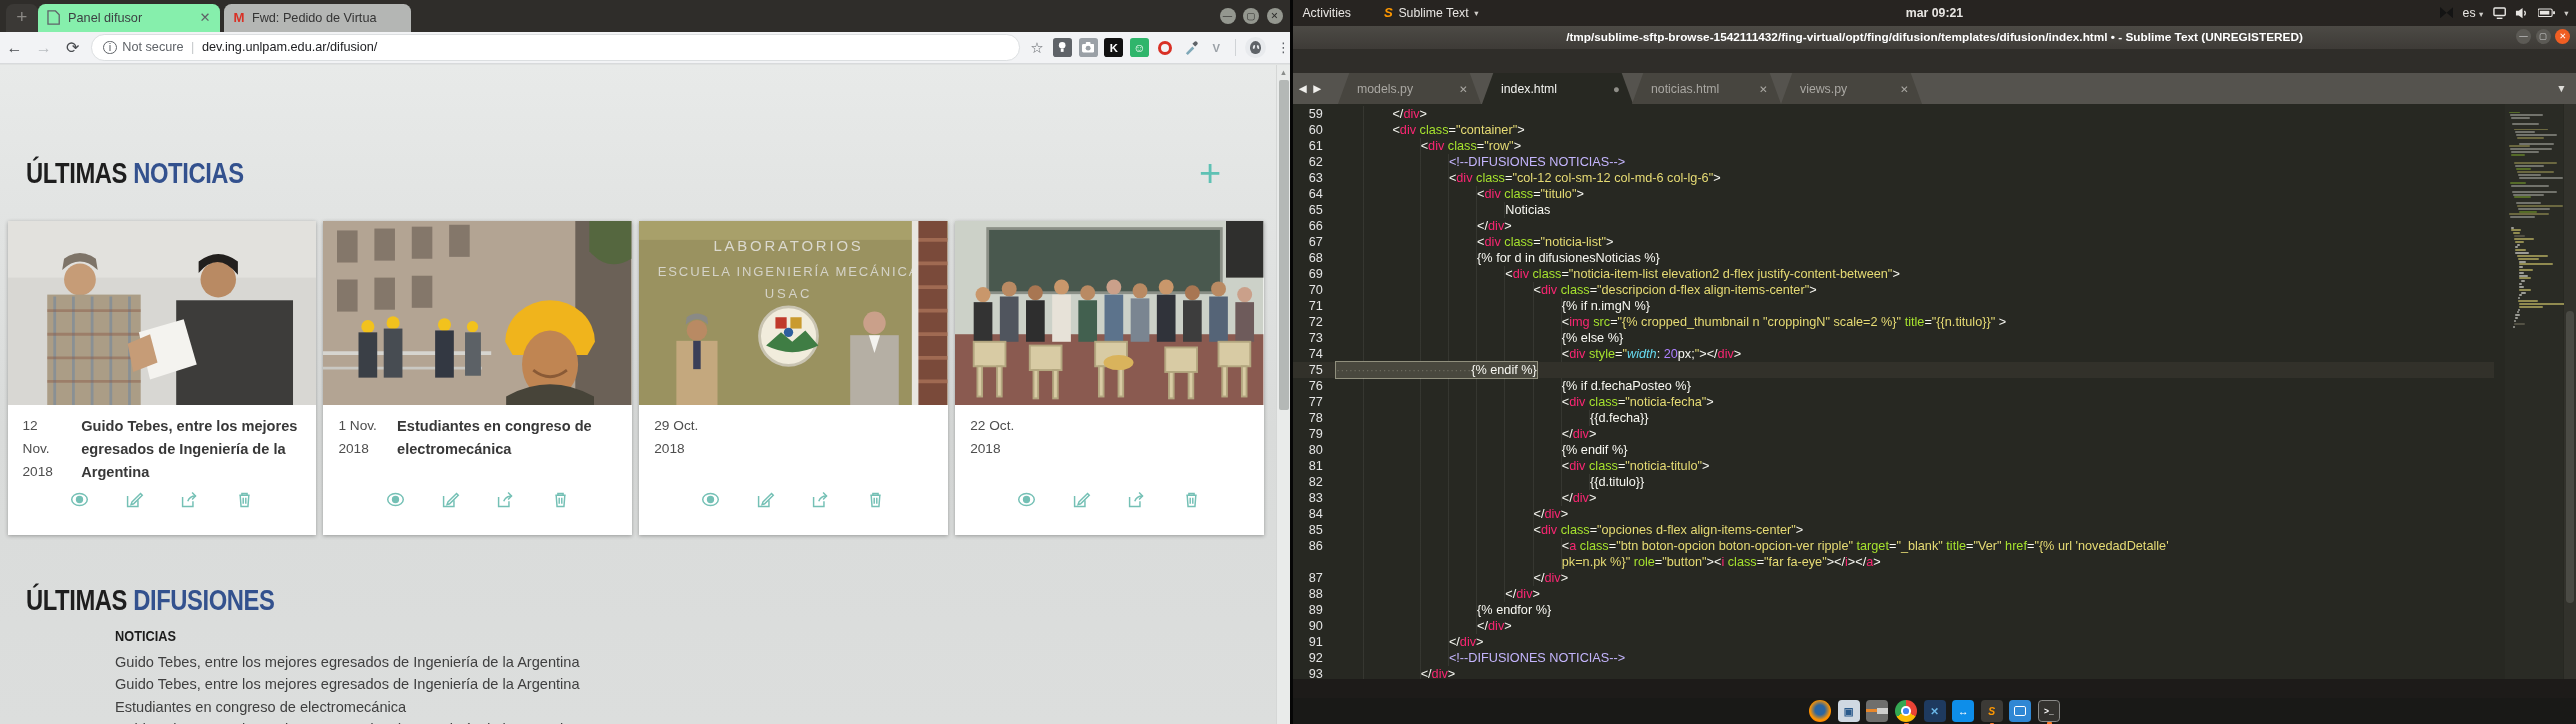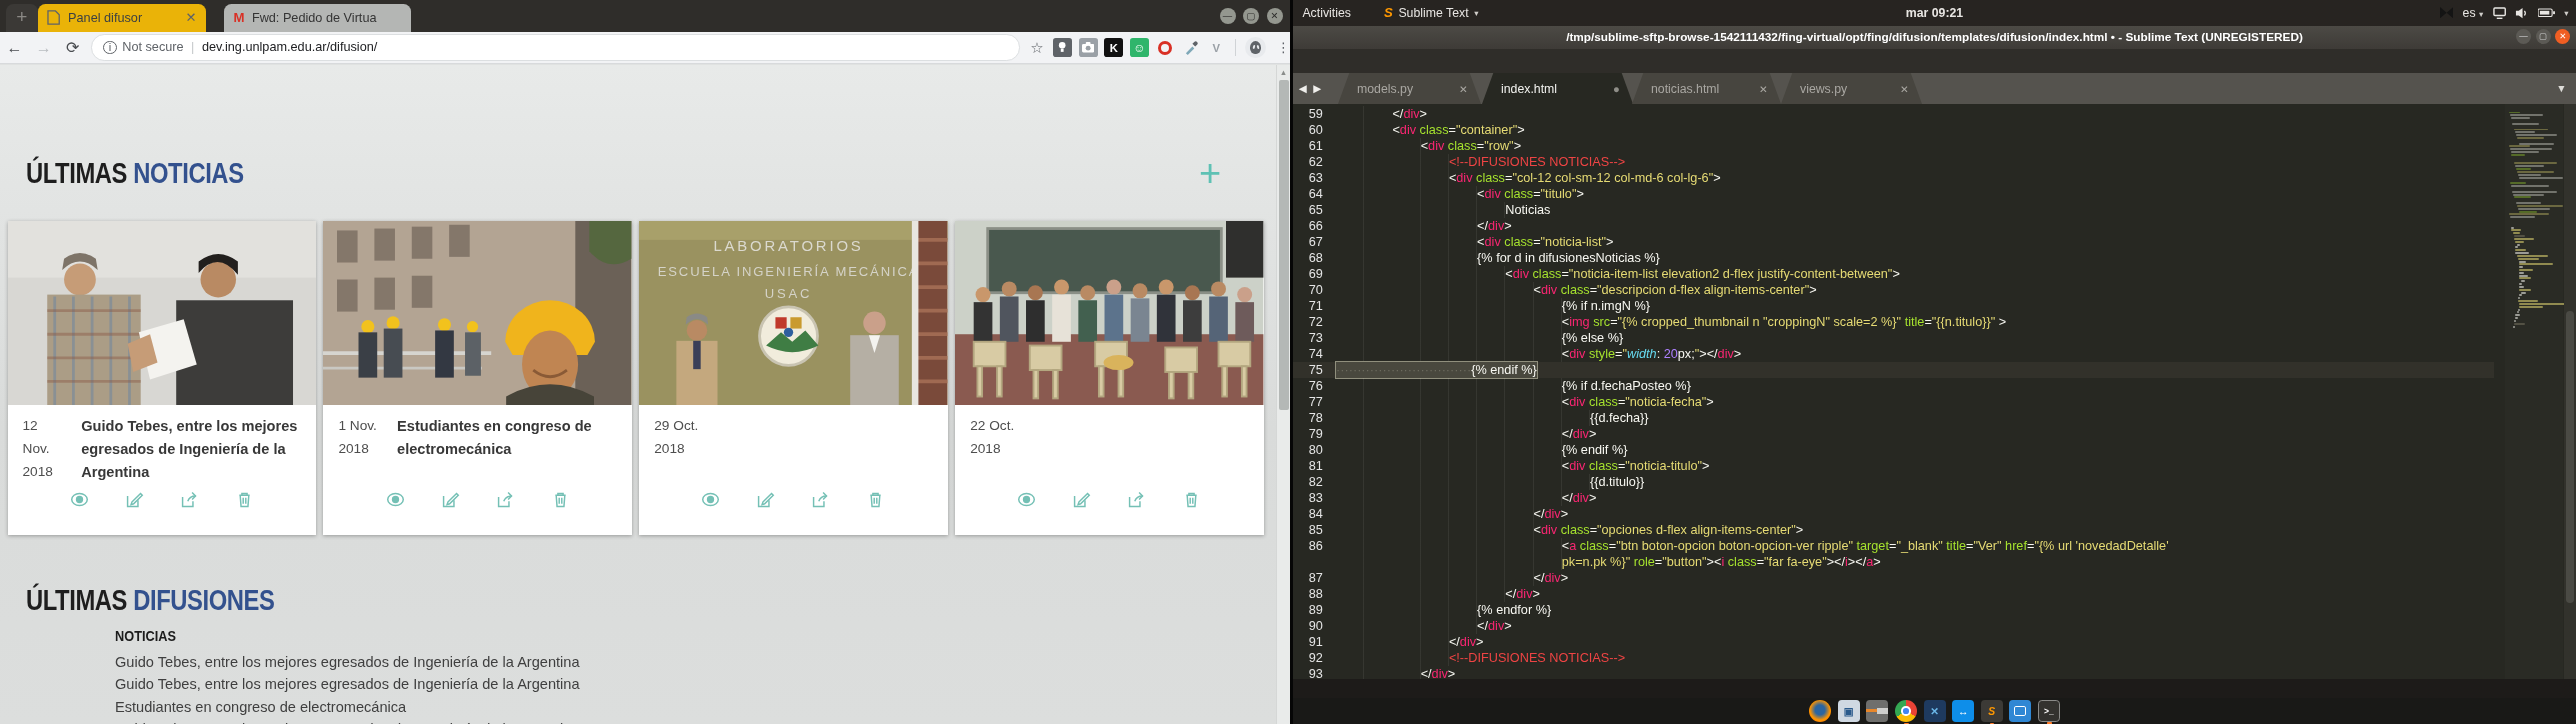--- a/index.html
+++ b/index.html
@@ -4,21 +4,21 @@
 <style>
   html,body{margin:0;padding:0;background:#000;}
   *{box-sizing:border-box;font-family:"Liberation Sans",sans-serif;}
   #screen{position:relative;width:2576px;height:724px;background:#111;overflow:hidden;}
 
   
   #browser{position:absolute;left:0;top:0;width:1290px;height:724px;background:#e0e2e1;}
   .tabbar{position:absolute;left:0;top:0;width:100%;height:32px;background:#2f2d2a;}
   .newtab-tile{position:absolute;left:5.7px;top:3.8px;width:32px;height:28px;background:#3b3936;border-radius:7.5px 7.5px 0 0;color:#8a8884;font-size:19px;text-align:center;line-height:26.4px;}
   .tab{position:absolute;top:3.8px;height:28px;border-radius:7.5px 7.5px 0 0;display:flex;align-items:center;padding:0 9.4px;font-size:12.7px;overflow:hidden;white-space:nowrap;}
-  .tab.active{left:38px;width:168px;background:#eab308;color:#3c4043;}
+  .tab.active{left:38px;width:182px;background:#86efac;color:#3c4043;}
   .tab.inactive{left:224px;width:187px;background:#b4b6b4;color:#343434;}
   .tab .ticon{width:13.2px;height:15px;margin-right:7.5px;flex:0 0 auto;}
   .tab .tclose{margin-left:auto;color:#5f6368;font-size:13.2px;padding-left:7.5px;}
   .gmail-m{color:#d93025;font-weight:bold;font-size:13.2px;margin-right:7.5px;}
   .winbtns{position:absolute;right:7.5px;top:7.5px;display:flex;gap:7.5px;}
   .wbtn{width:16px;height:16px;border-radius:50%;background:#94978f;color:#2e2e2c;font-size:9.4px;line-height:16px;text-align:center;}
   .toolbar{position:absolute;left:0;top:32px;width:100%;height:32px;background:#f2f3f5;border-bottom:0.9px solid #d8dadc;display:flex;align-items:center;}
   .navbtn{font-size:16px;color:#4a4d51;width:32px;text-align:center;}
   .navbtn.disabled{color:#b9bcc0;}
   .omnibox{height:26.4px;flex:0 0 929px;margin-left:3.8px;background:#fff;border:0.9px solid #dcdfe1;border-radius:13.2px;display:flex;align-items:center;padding:0 11.3px;font-size:12.7px;color:#202124;}
@@ -90,21 +90,21 @@
   .stab .dot{margin-left:auto;padding-left:13.2px;color:#8f8e88;font-size:11.3px;}
   .tab-ovf{position:absolute;right:9.4px;top:10.4px;color:#dddcd8;font-size:10.4px;}
 
   #codewrap{position:absolute;left:0;top:104px;width:100%;height:575px;background:#272822;overflow:hidden;}
   #code{position:absolute;left:0;top:1.9px;width:1201px;font-family:"DejaVu Sans Mono",monospace;font-size:12.7px;line-height:16px;white-space:pre;}
   .cl{height:16px;display:flex;}
   .cl .ln{flex:0 0 43px;text-align:right;padding-right:13.2px;color:#e5e5e5;}
   .cl .ind{display:inline-block;height:100%;background:repeating-linear-gradient(90deg,transparent 0 calc(4ch - 0.9px),rgba(248,248,242,.07) calc(4ch - 0.9px) 4ch);}
   .cl.active{background:#32312a;}
   .tok-d{color:#f8f8f2;} .tok-t{color:#f92672;} .tok-a{color:#a6e22e;}
-  .tok-s{color:#e6db74;} .tok-c{color:#ef4444;} .tok-n{color:#ae81ff;}
+  .tok-s{color:#e6db74;} .tok-c{color:#c4b5fd;} .tok-n{color:#ae81ff;}
   .tok-k{color:#66d9ef;font-style:italic;}
   .sel{background:#49483e;outline:0.9px solid #908f7d;}
   .sel .ws{color:#6c6b5f;}
   #minimap{position:absolute;right:13.2px;top:0;width:58px;height:575px;background:#2a2b25;}
   .mmrow{position:absolute;height:1.9px;border-radius:0.9px;}
   .sscroll{position:absolute;right:0;top:104px;width:12.3px;height:575px;background:#32322c;}
   .sscroll .th{position:absolute;left:1.9px;top:207px;width:8.5px;height:292px;background:#4a4a44;border-radius:3.8px;}
 
   .sstatus{position:absolute;left:0;top:679px;width:100%;height:19px;background:#aab1bc;color:#2e3238;font-size:11.3px;display:flex;align-items:center;}
   .sstatus .sicon{width:11.3px;height:11.3px;border:1.4px solid #4c5058;margin:0 7.5px 0 7.5px;background:#c7ccd4;}

